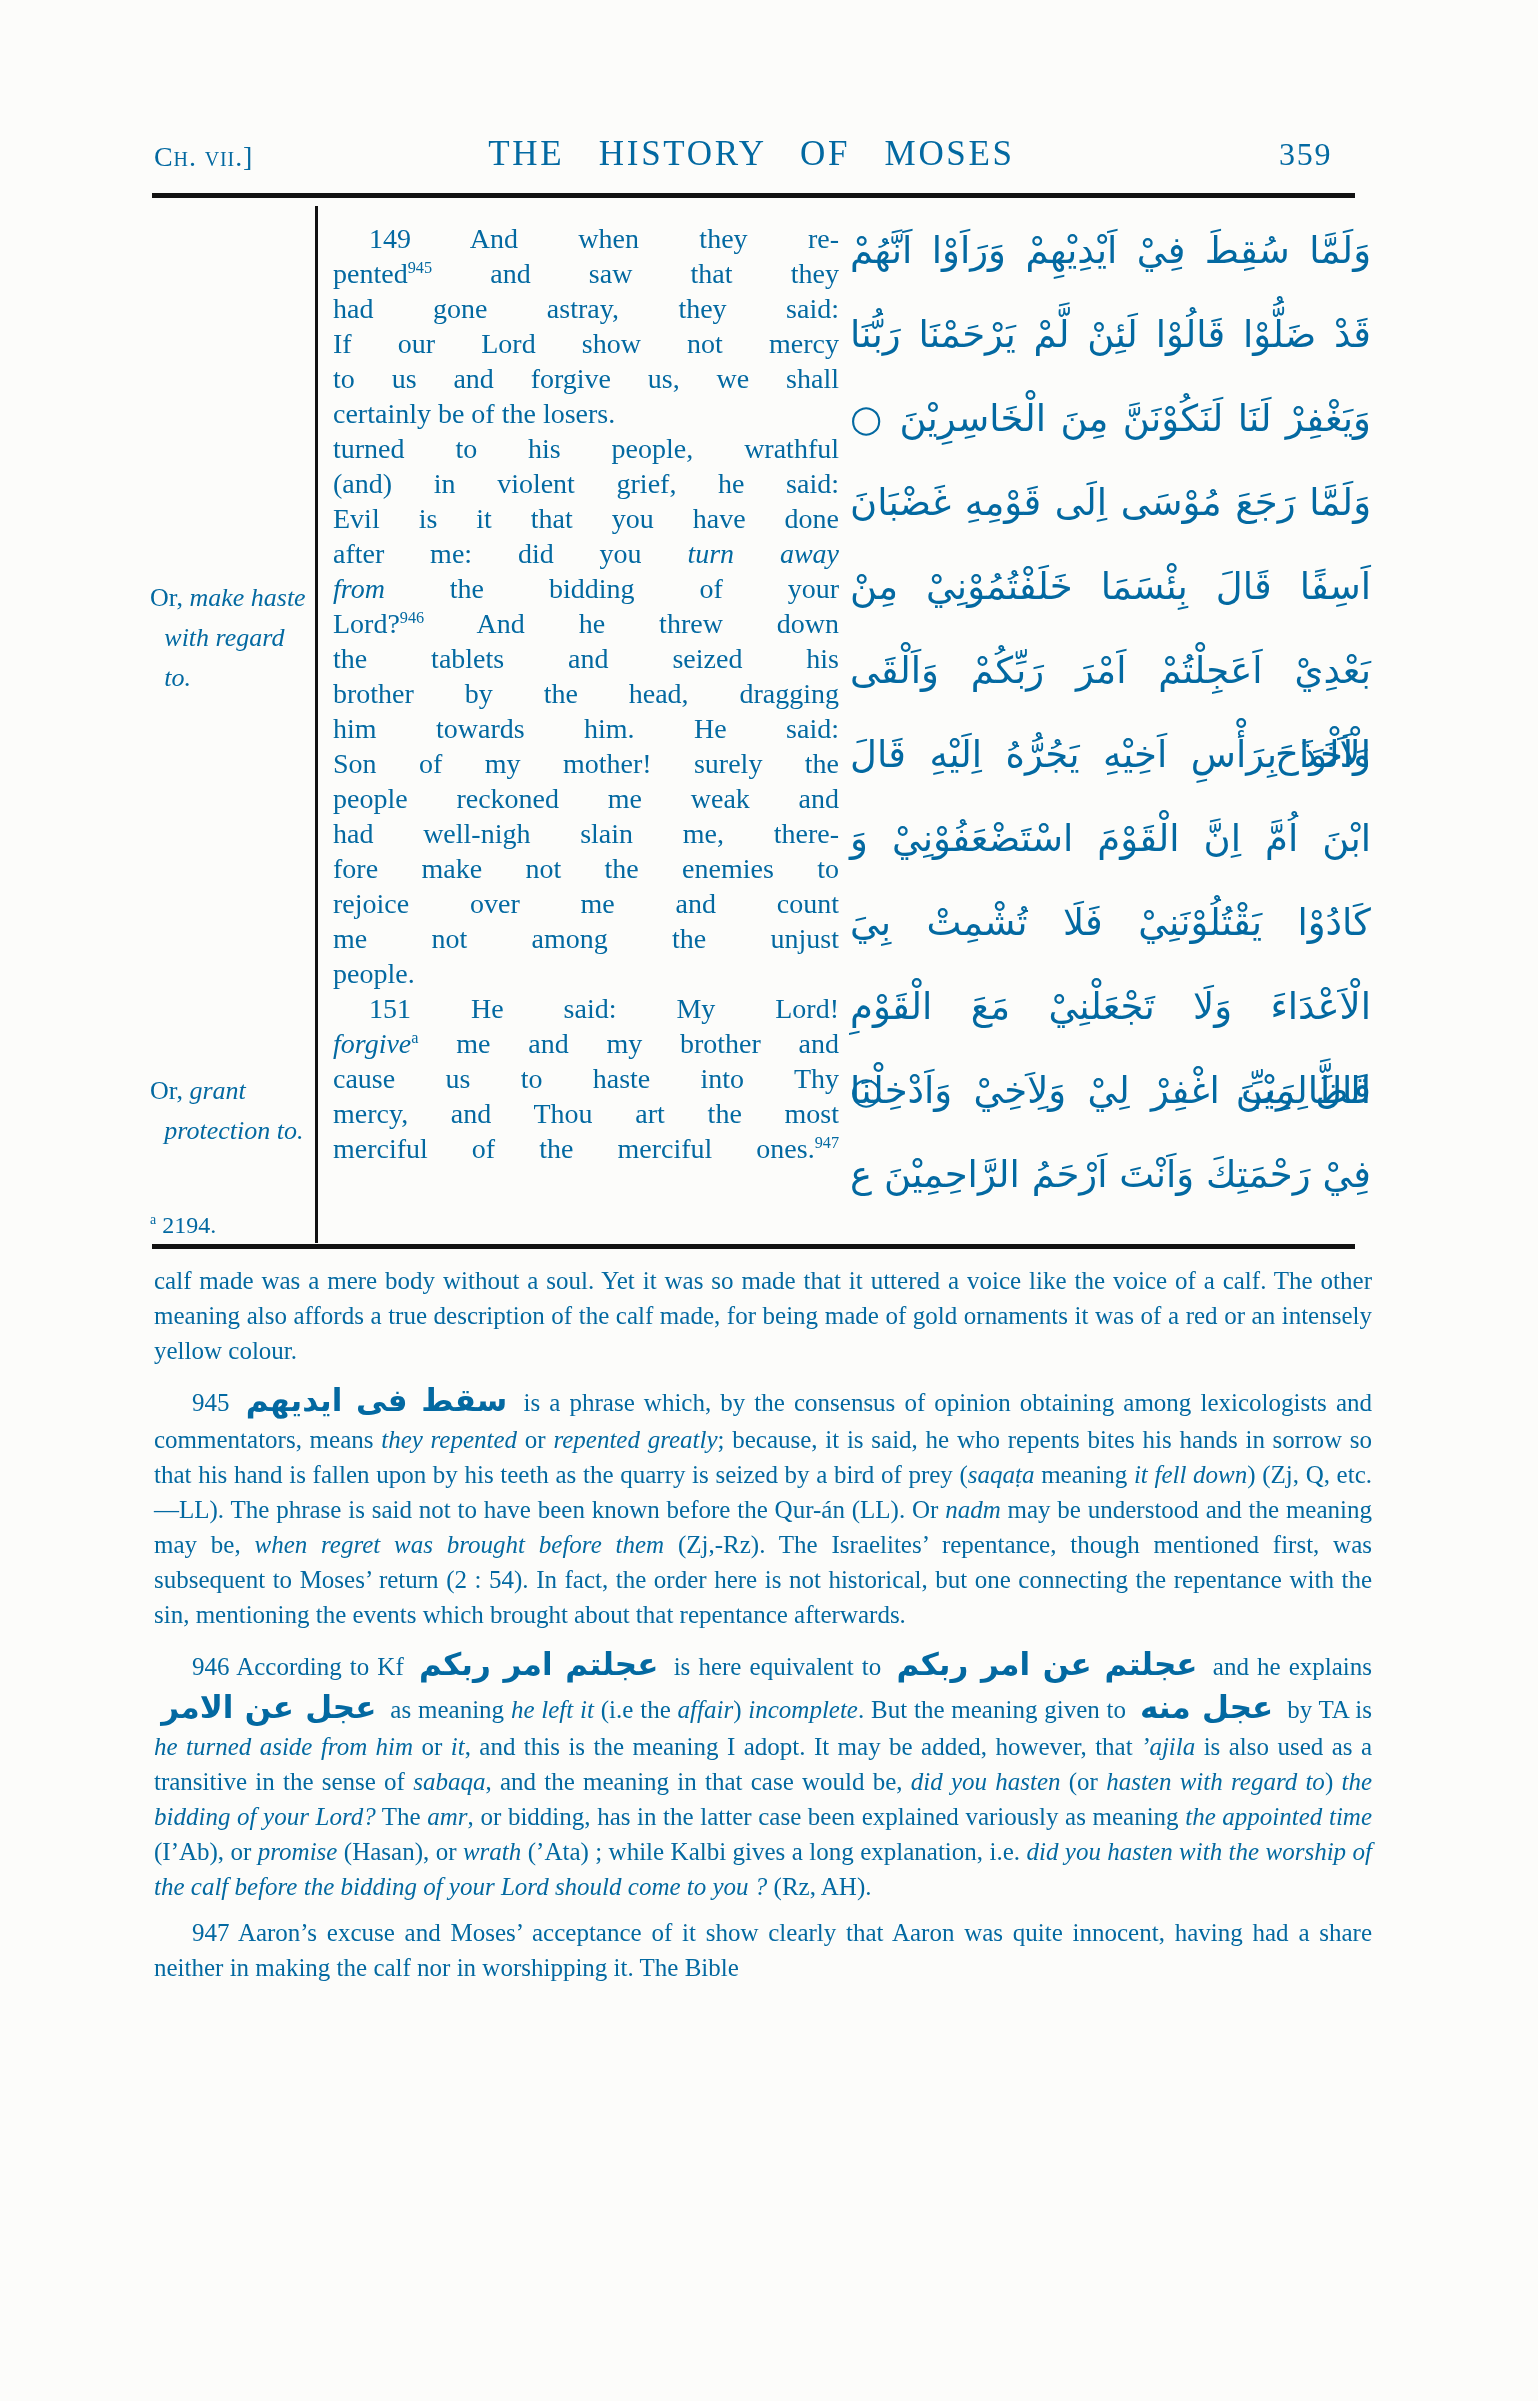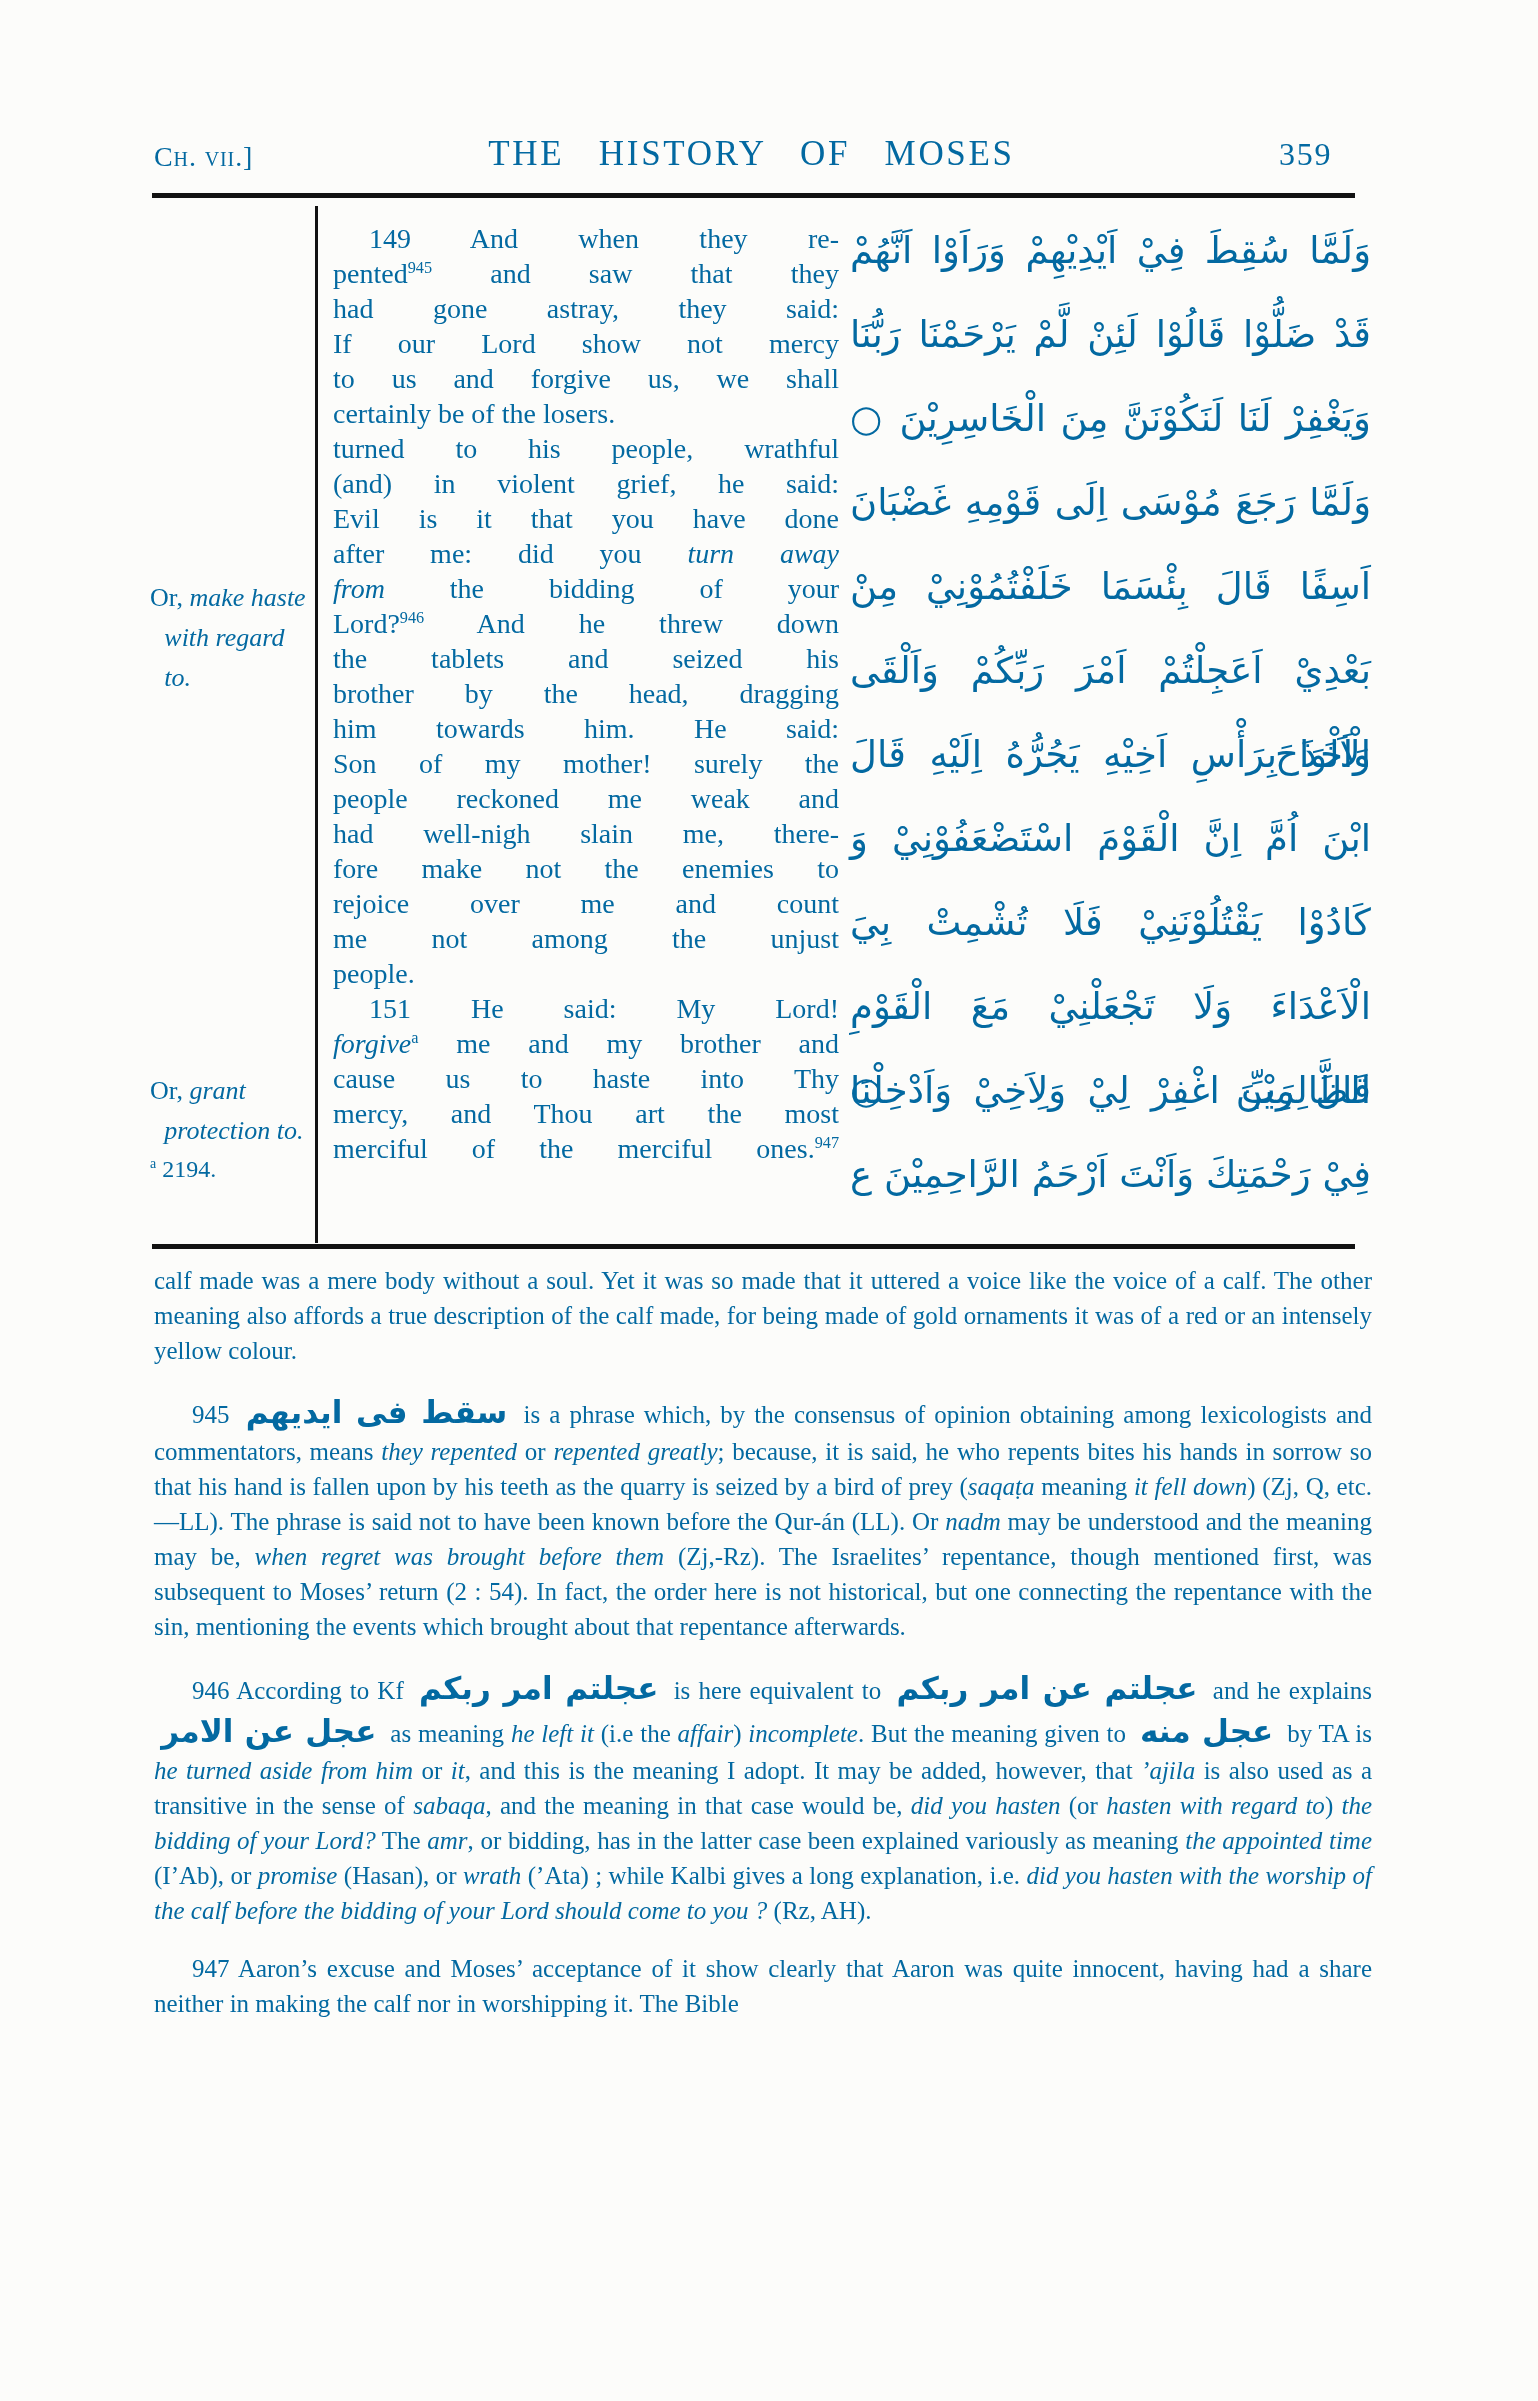--- a/index.html
+++ b/index.html
@@ -29,42 +29,42 @@
   .rule-mid{left:152px;top:1244px;width:1203px;height:4.5px;}
   .vrule{left:315px;top:206px;width:2.7px;height:1037px;}
   
   .mnote{
     position:absolute;left:150px;width:145px;
     font-size:26px;line-height:40px;
     padding-left:14.3px;text-indent:-14.3px;
   }
   .mnote-1{top:578px;}
   .mnote-2{top:1071px;}
-  .mref{position:absolute;left:150px;top:1156px;font-size:24px;}
+  .mref{position:absolute;left:150px;top:1212px;font-size:24px;}
   .it{font-style:italic;}
   sup.sp{font-size:0.58em;line-height:0;vertical-align:super;}
   
   .ecol{position:absolute;left:333px;top:221px;width:506px;font-size:28px;}
   .eline{height:35px;line-height:35px;white-space:nowrap;}
   .eline.just{white-space:normal;text-align:justify;text-align-last:justify;}
   .eline.ind{padding-left:36px;}
   
   .acol{position:absolute;left:850px;top:209px;width:521px;}
   .aline{
     height:84px;line-height:84px;
     direction:rtl;
     font-family:"DejaVu Sans",sans-serif;
     font-size:37px;font-weight:normal;
     text-align:justify;text-align-last:justify;
     white-space:normal;
   }
   
   .fnotes{position:absolute;left:154px;top:1263px;width:1218px;font-size:25px;}
   .fnote{margin:0;line-height:35px;text-align:justify;}
-  .fnote + .fnote{margin-top:23px;}
+  .fnote + .fnote{margin-top:11px;}
   .fnote.nind{text-indent:38px;}
   .arx{
     font-family:"DejaVu Sans",sans-serif;
     font-size:31px;font-weight:bold;
     direction:rtl;unicode-bidi:isolate;
     line-height:43px;
     padding:0 7.2px;
   }
 </style>
 </head>

